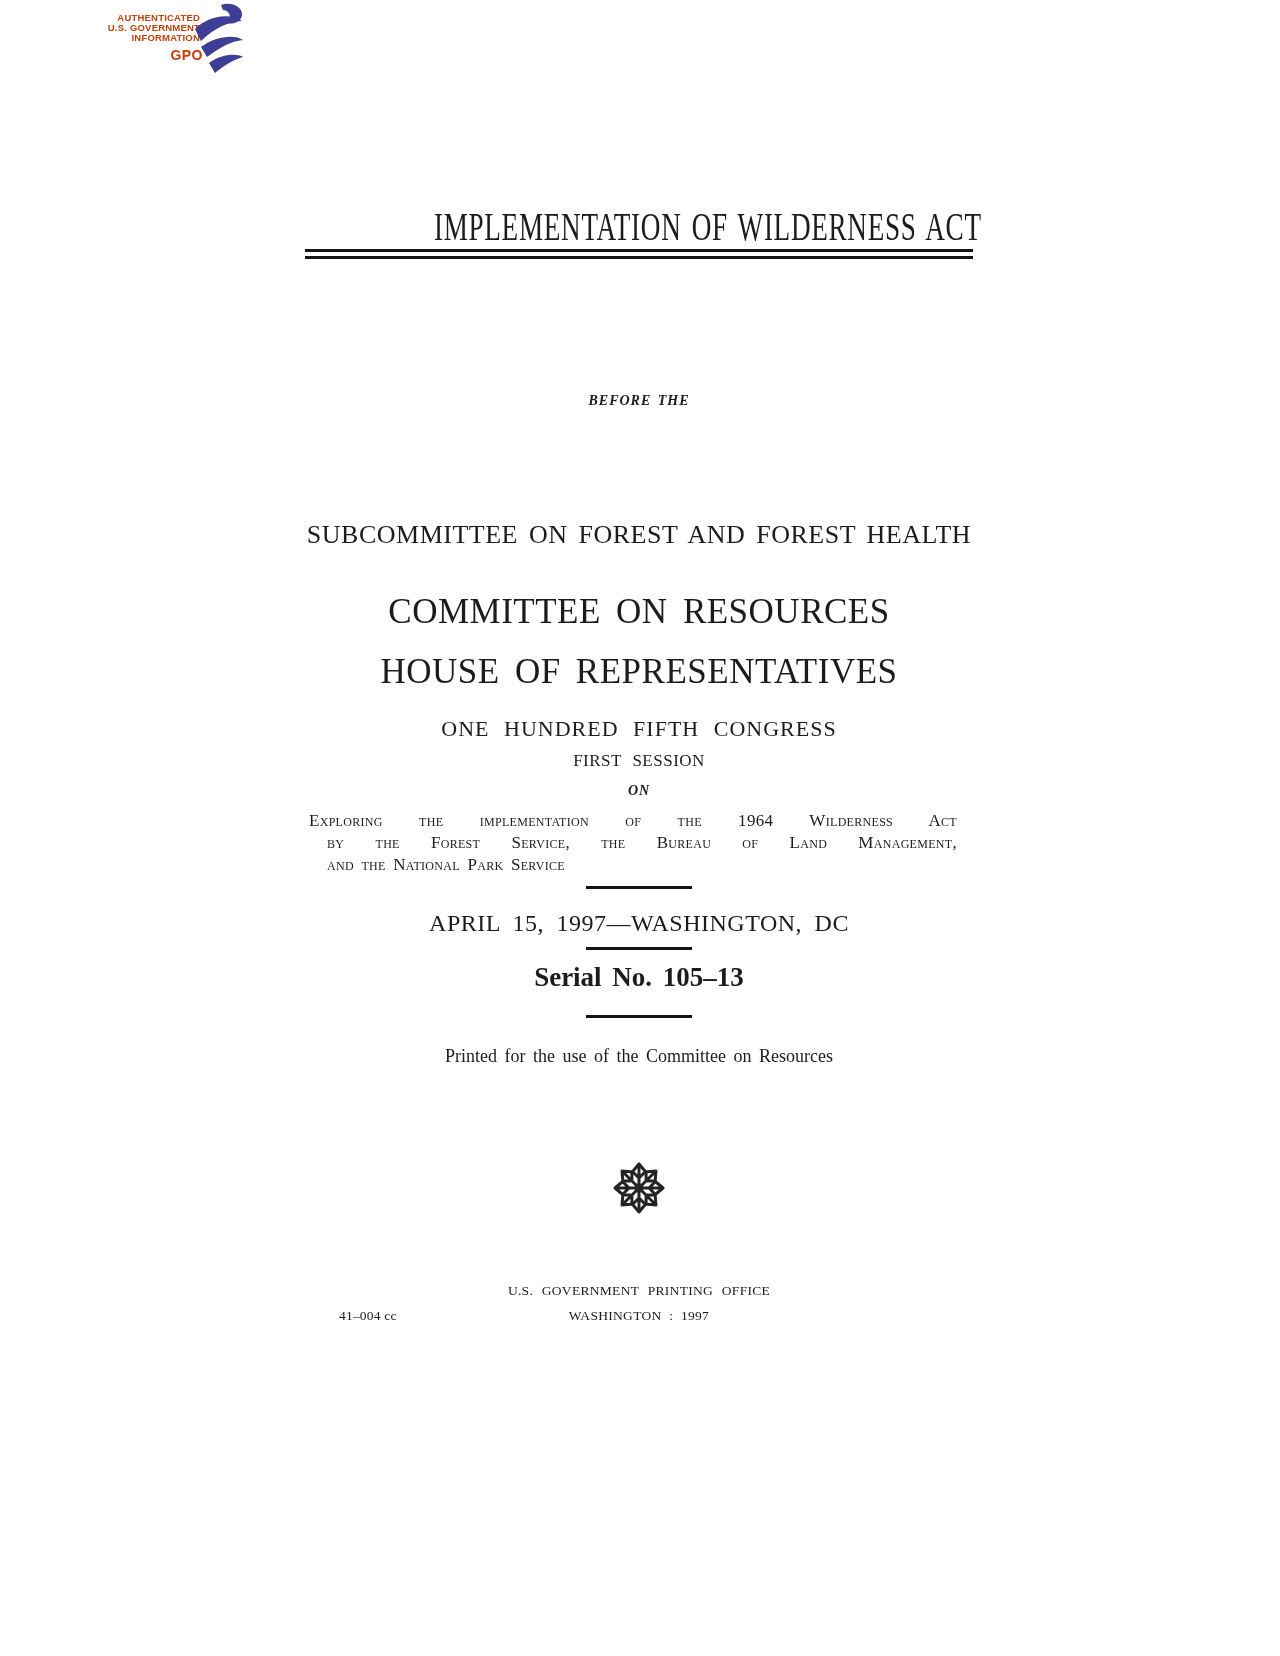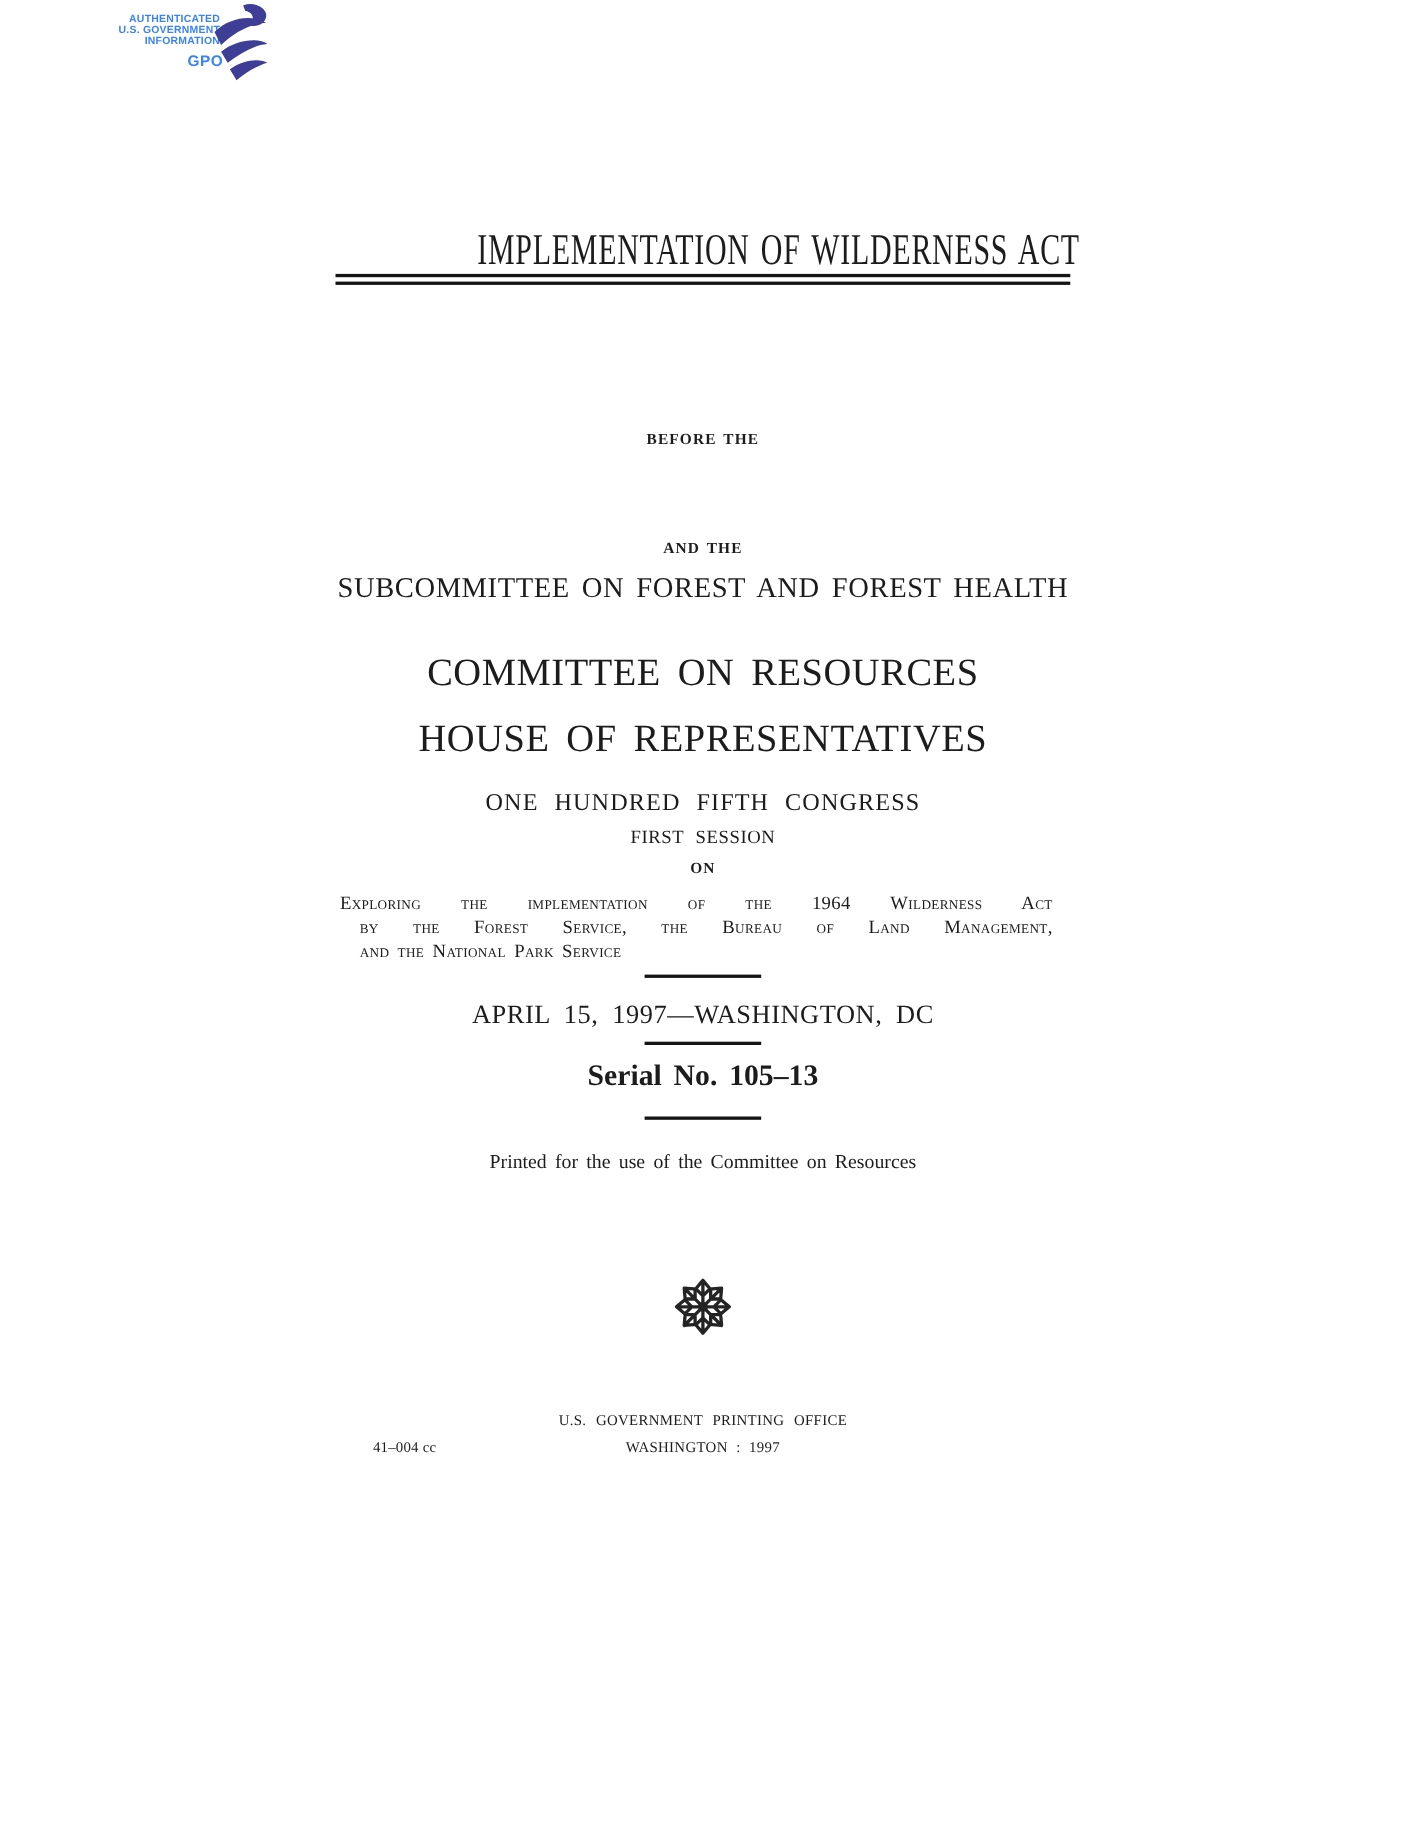--- a/index.html
+++ b/index.html
@@ -3,21 +3,21 @@
 <meta charset="utf-8">
 <style>
   html,body { margin:0; padding:0; background:#e8e8e8; }
   .page {
     position:relative; width:1280px; height:1656px; margin:0 auto;
     background:#ffffff; color:#1c1c1c; overflow:hidden;
     font-family:"Liberation Serif","DejaVu Serif",serif;
   }
 
   
-  .gpo { position:absolute; left:100px; top:3px; width:145px; height:76px; color:#3b82f6; }
+  .gpo { position:absolute; left:100px; top:3px; width:145px; height:76px; color:#c2410c; }
   .gpo-text {
     position:absolute; right:45px; top:10px; width:100px; text-align:right;
     font-family:"Liberation Sans","DejaVu Sans",sans-serif;
     font-weight:bold; font-size:9.5px; line-height:10px; letter-spacing:.2px;
   }
   .gpo-acr {
     position:absolute; right:42px; top:44px;
     font-family:"Liberation Sans","DejaVu Sans",sans-serif;
     font-weight:bold; font-size:14px; letter-spacing:.5px;
   }
@@ -26,21 +26,21 @@
   
   .col { position:absolute; left:305px; top:0; width:668px; height:1656px; }
   .col > div { position:absolute; left:0; width:100%; text-align:center; }
 
   .doc-title { top:203px; font-size:40px; font-weight:normal; white-space:nowrap; }
   .doc-title span { display:inline-block; transform:scaleX(.68); transform-origin:center; letter-spacing:1px; word-spacing:4px; }
 
   .double-rule { top:249px; height:4px; border-top:3px solid #151515; border-bottom:3px solid #151515; }
 
   .oversight { top:336px; font-size:41px; letter-spacing:1px; word-spacing:12px; white-space:nowrap; }
-  .minor-head { font-size:14px; font-weight:bold; letter-spacing:1px; word-spacing:2px; }
+  .minor-head { font-size:14px; font-weight:bold; letter-spacing:1px; word-spacing:2px;font-style:italic; }
   .before-the { top:393px; }
   .sub-head { font-size:26px; line-height:31px; letter-spacing:.5px; word-spacing:4px; white-space:pre-line; }
   .sub-parks { top:416px; }
   .and-the { top:492px; }
   .sub-forest { top:519px; }
   .of-the { top:559px; }
   .big-head { font-size:35px; letter-spacing:.5px; word-spacing:6px; white-space:nowrap; }
   .committee { top:592px; }
   .chamber { top:652px; }
   .congress { top:716px; font-size:22px; letter-spacing:1px; word-spacing:8px; }
@@ -93,21 +93,20 @@
 
   <div class="col">
 
     <div class="doc-title">
       <span>IMPLEMENTATION OF WILDERNESS ACT</span>
     </div>
     <div class="double-rule"></div>
 
     <div class="minor-head before-the">BEFORE THE</div>
 
-    <div class="minor-head and-the">AND THE</div>
     <div class="sub-head sub-forest">SUBCOMMITTEE ON FOREST AND FOREST HEALTH</div>
 
     <div class="big-head committee">COMMITTEE ON RESOURCES</div>
     <div class="big-head chamber">HOUSE OF REPRESENTATIVES</div>
 
     <div class="congress">ONE HUNDRED FIFTH CONGRESS</div>
     <div class="session">FIRST SESSION</div>
     <div class="minor-head on-label">ON</div>
 
     <div class="subject">

